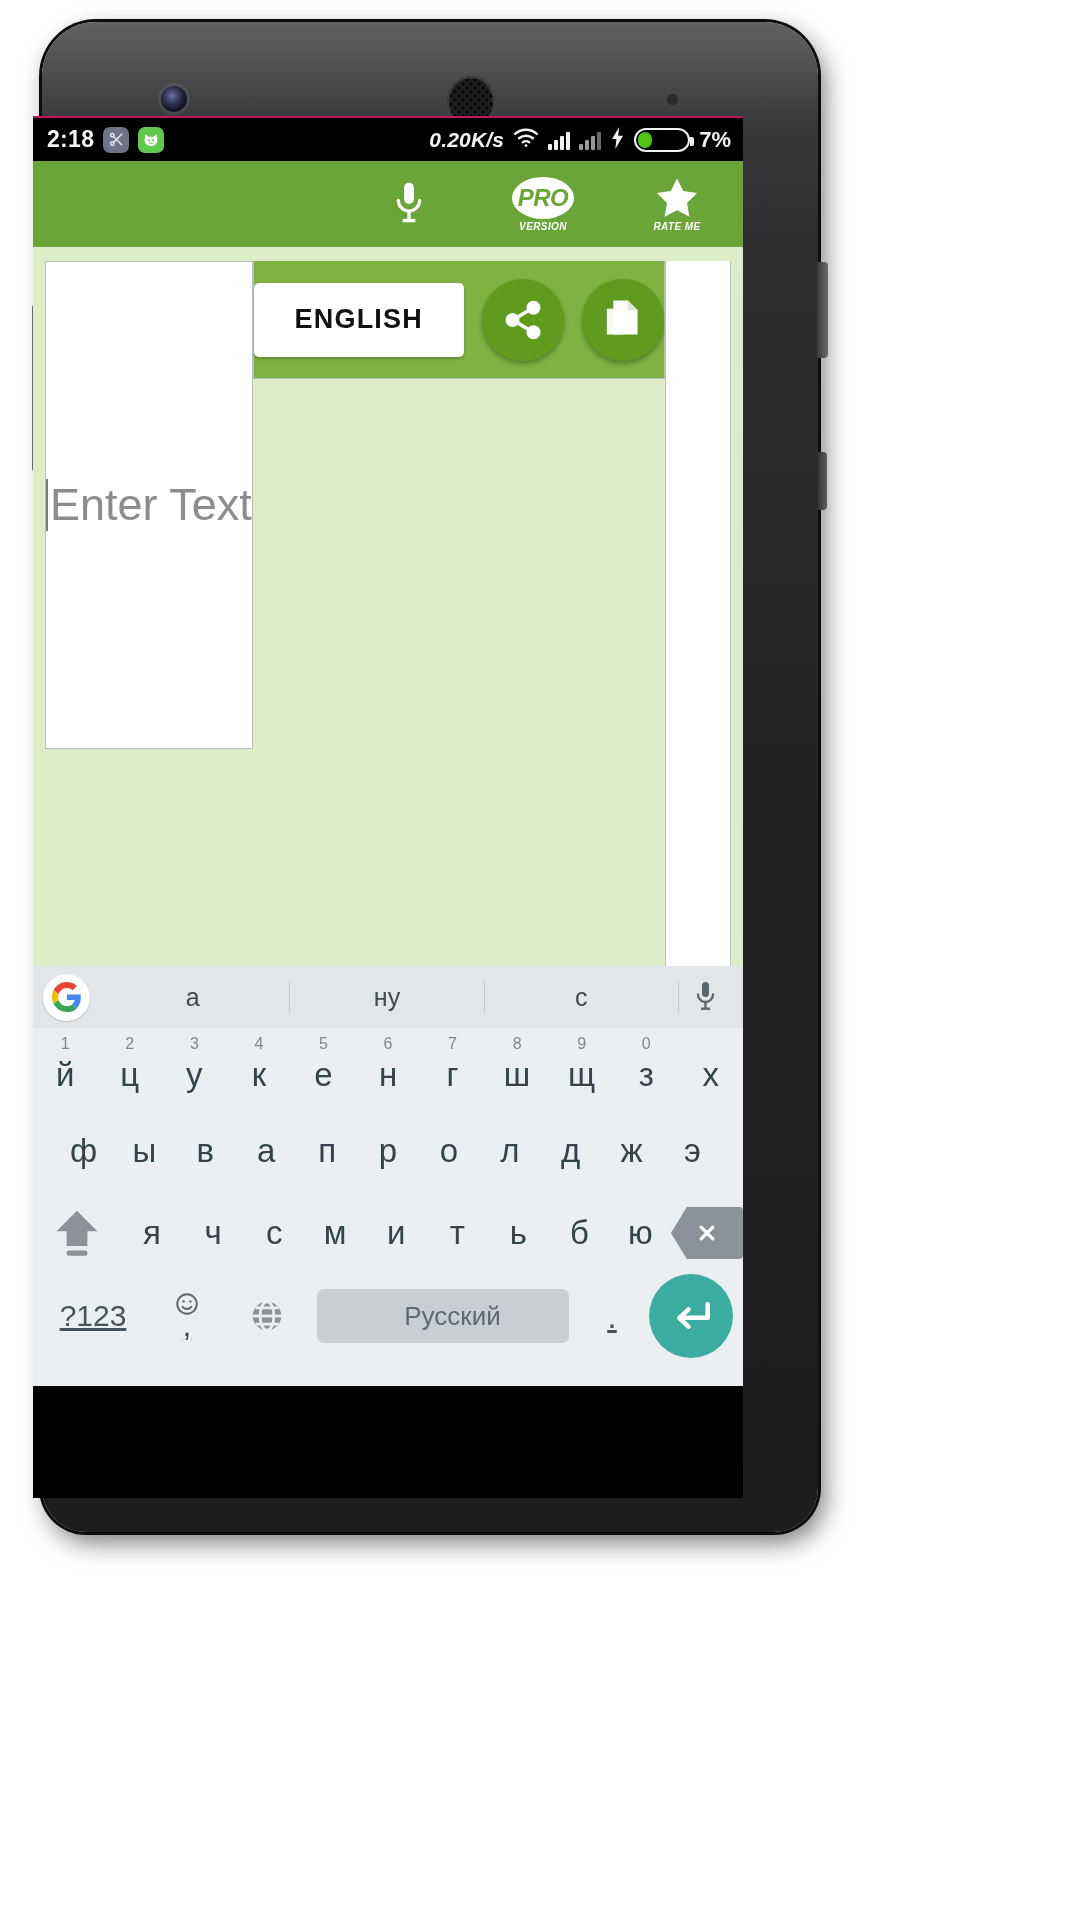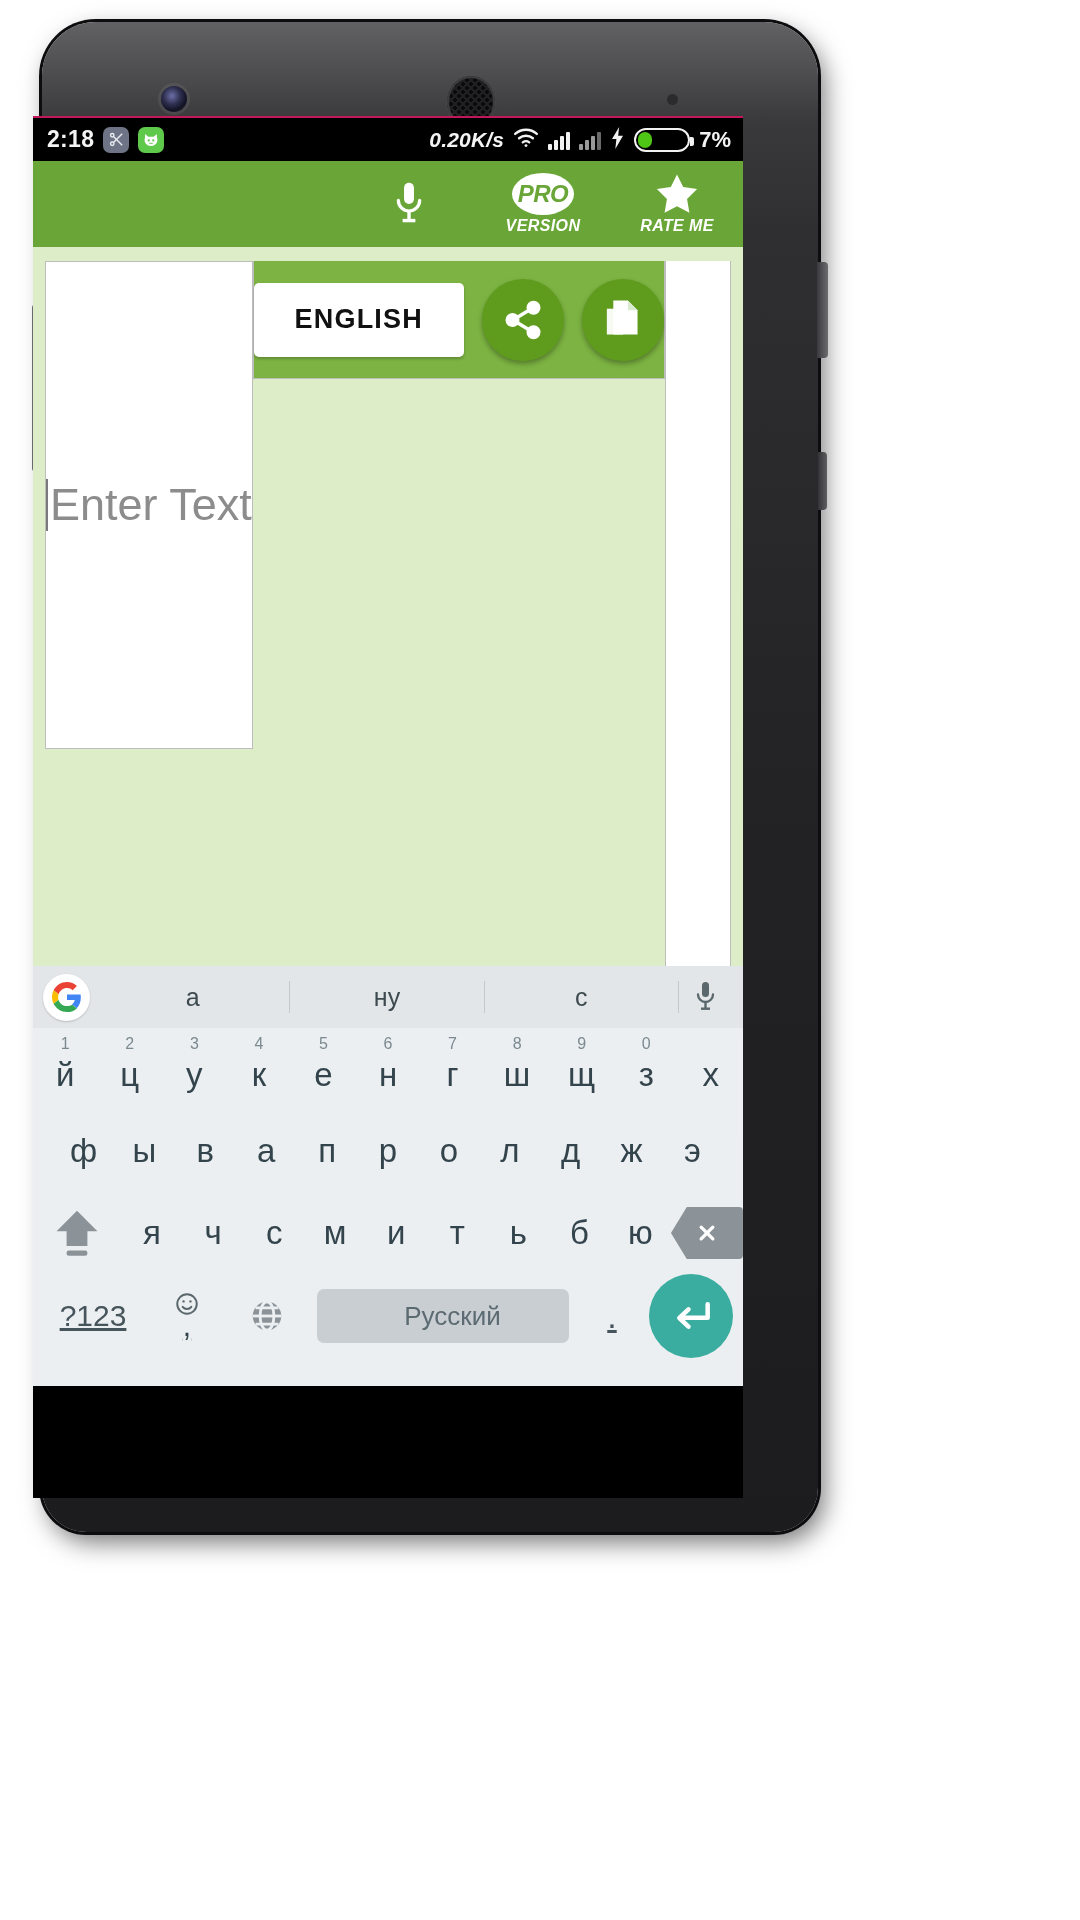--- a/index.html
+++ b/index.html
@@ -105,21 +105,21 @@
   
   #appbar {
     height:86px; background:#6aa637;
     display:flex; align-items:center; justify-content:flex-end;
     padding-right:20px; gap:42px;
   }
   .appbar-btn {
     display:flex; flex-direction:column; align-items:center; justify-content:center;
     width:92px; gap:2px; cursor:pointer;
   }
-  .appbar-label { color:#ffffff; font-size:16px; font-weight:bold; font-style:italic; letter-spacing:.4px; }
+  .appbar-label { color:#ffffff; font-size:10px; font-weight:bold; font-style:italic; letter-spacing:.4px; }
   #pro-oval {
     width:62px; height:42px; border-radius:50%; background:#ffffff;
     display:flex; align-items:center; justify-content:center;
     color:#6aa637; font-size:24px; font-weight:bold; font-style:italic; letter-spacing:-.5px;
   }
 
   
   #appbody {
     height: calc(100% - 45px - 86px);
     background:#dcedc8;

